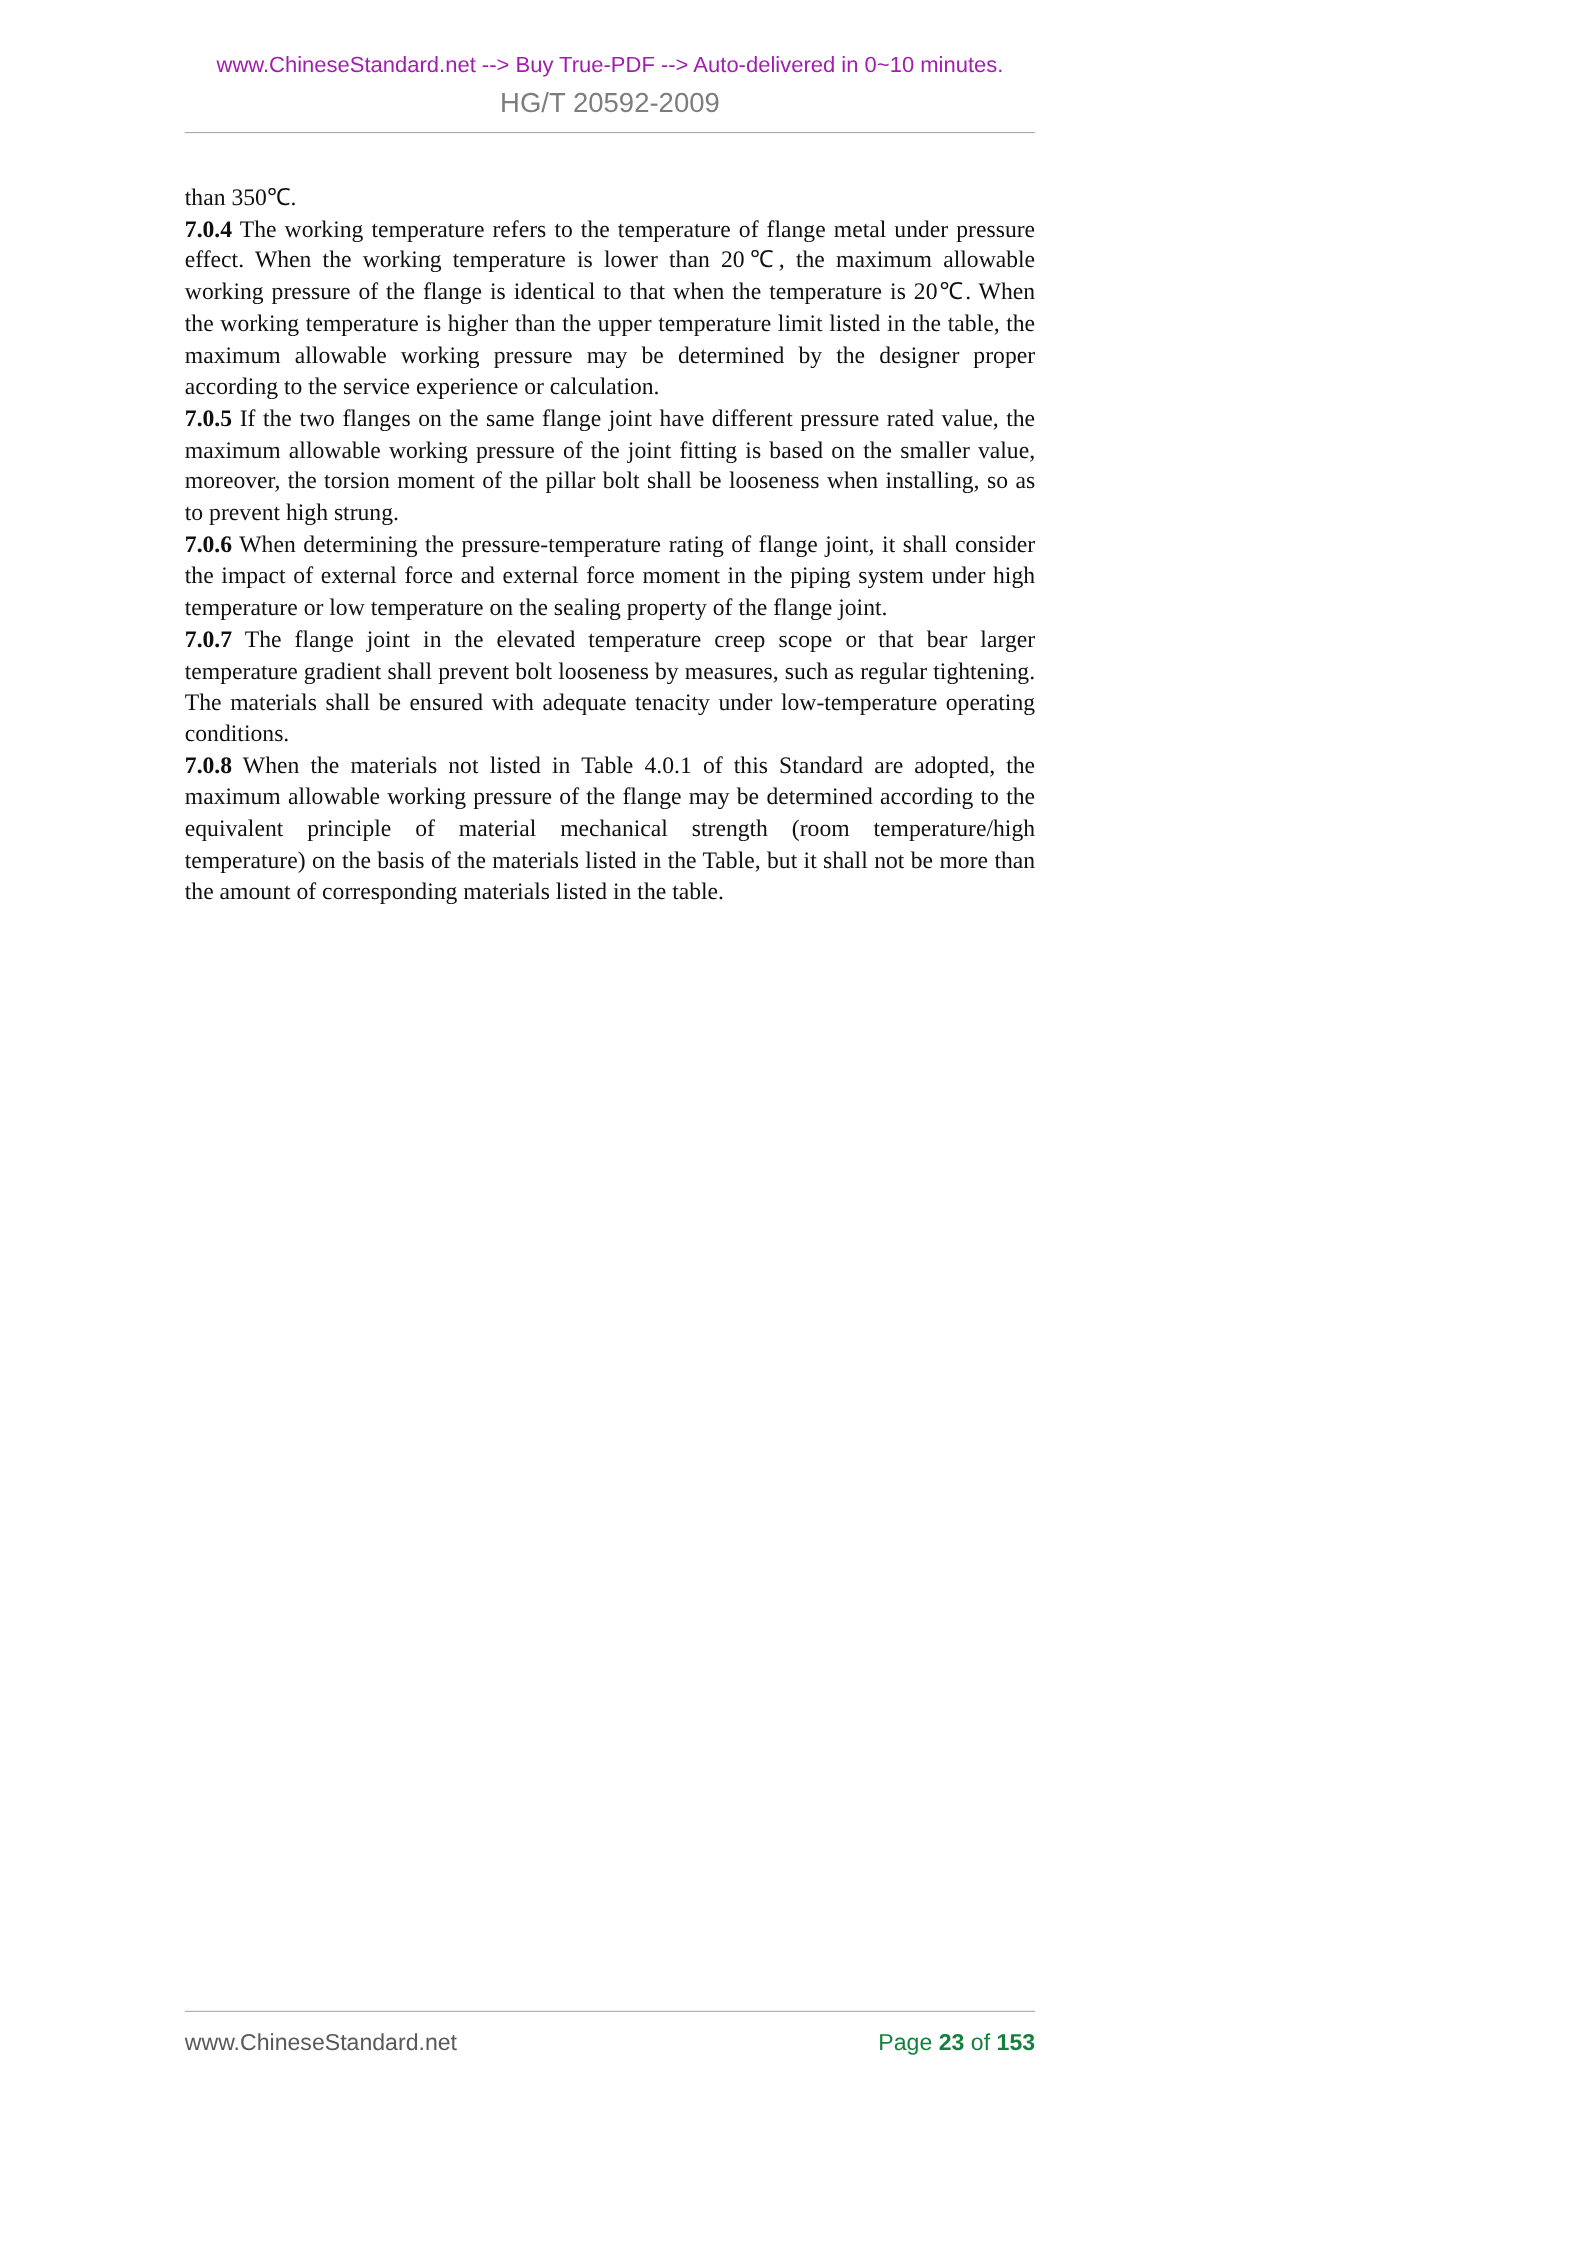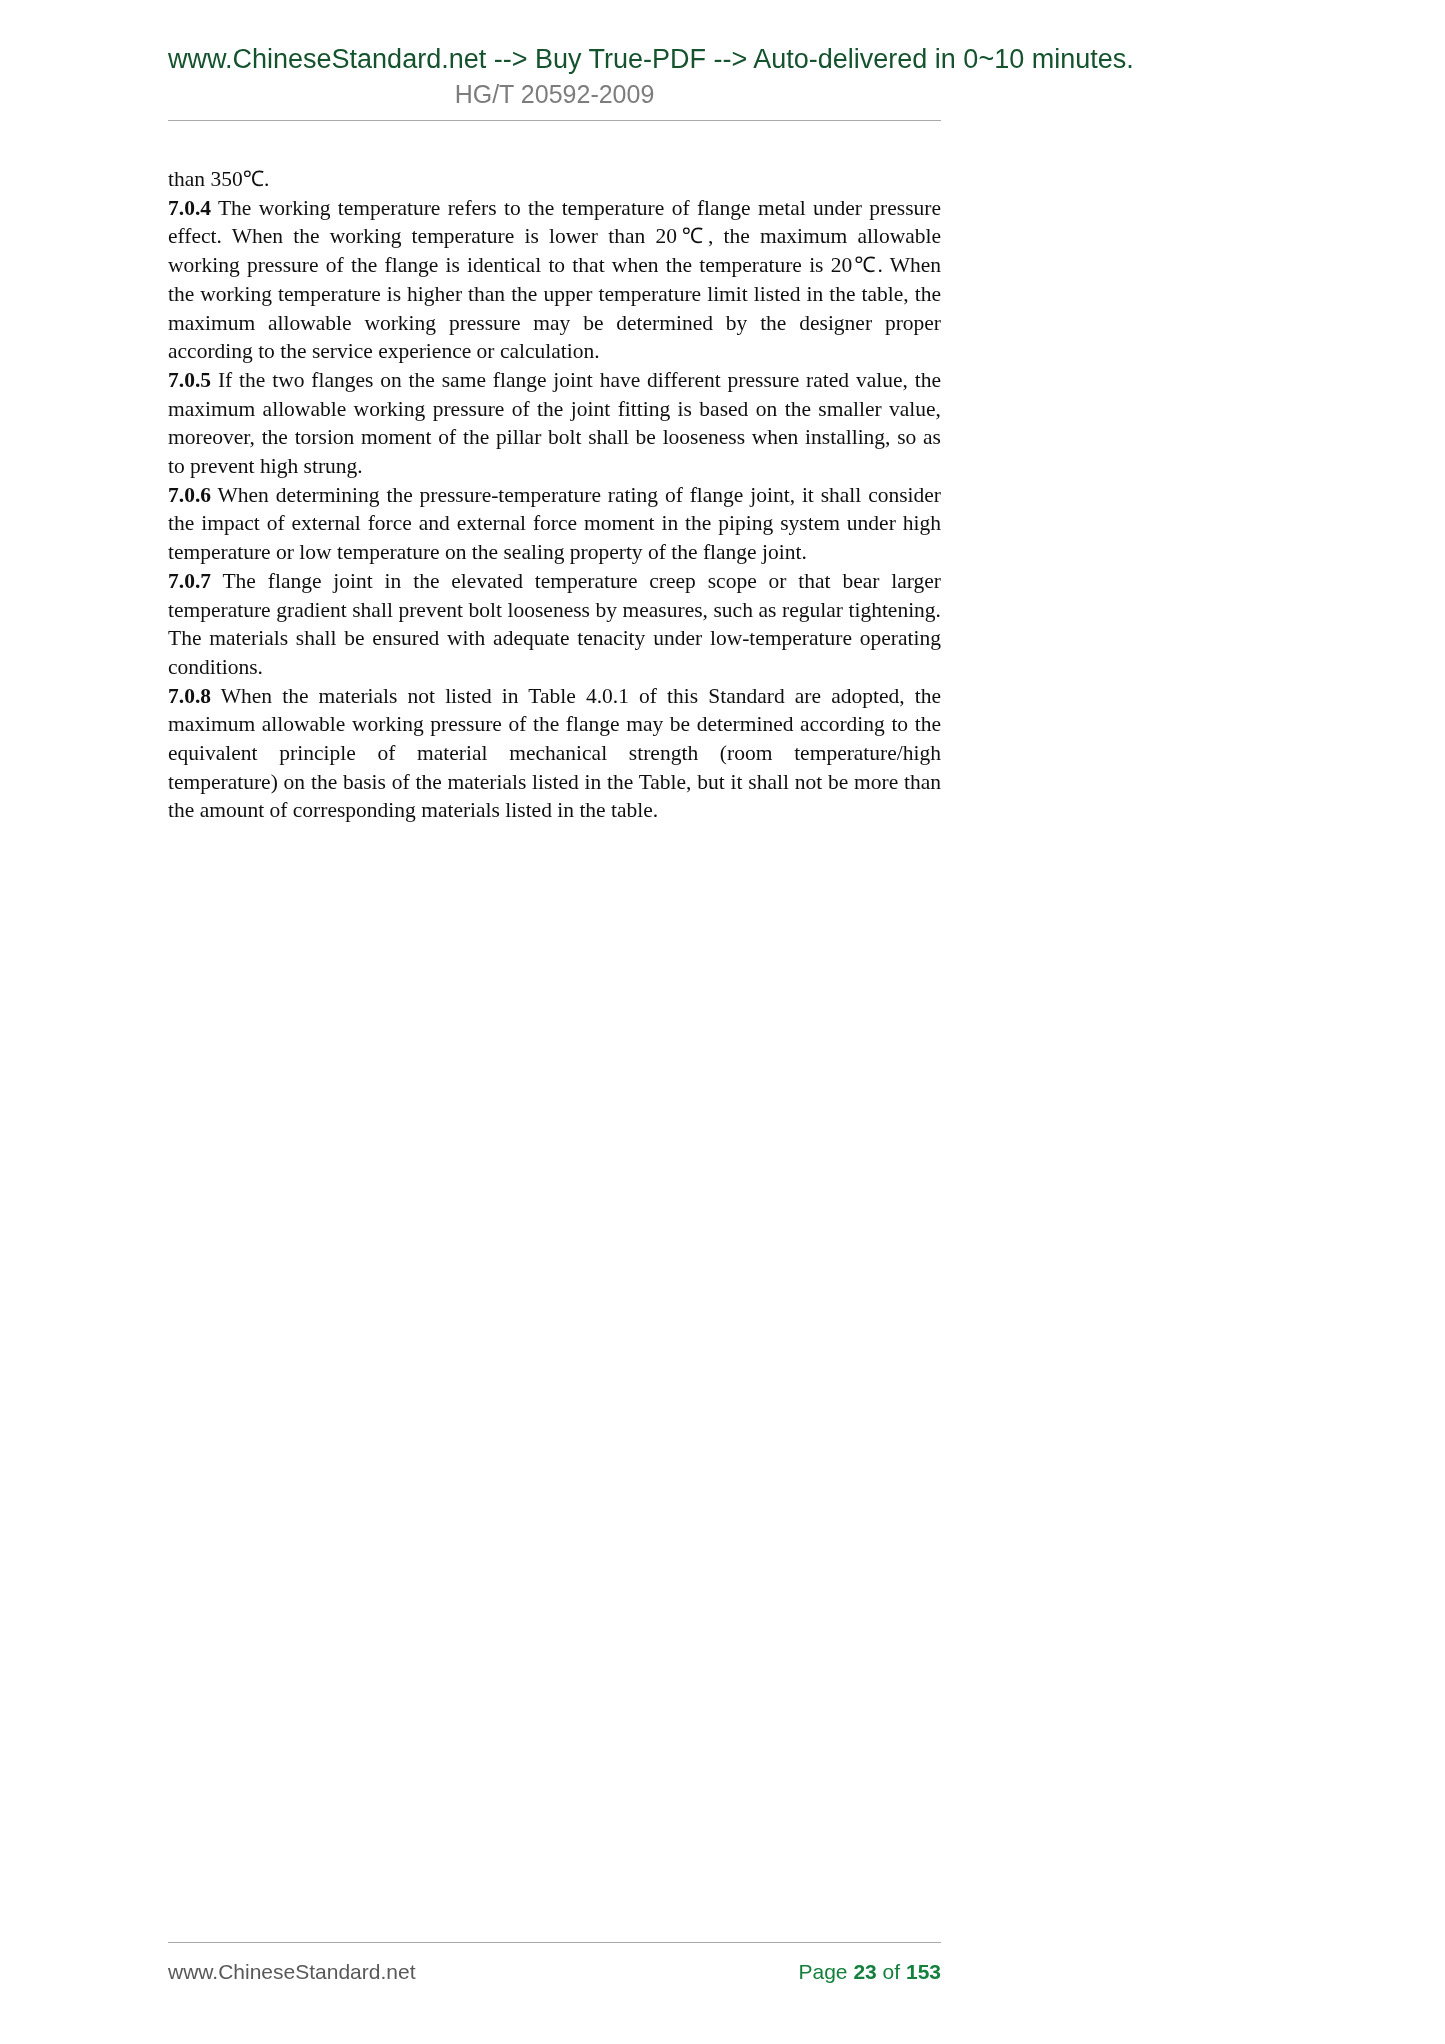--- a/index.html
+++ b/index.html
@@ -12,22 +12,22 @@
     overflow:hidden;
   }
   .content {
     position:absolute;
     left:168px;
     top:42px;
     width:773px;
   }
   .banner {
     font-family:"Liberation Sans", sans-serif;
-    color:#14532d;
-    font-size:27px;
+    color:#a21caf;
+    font-size:20px;
     line-height:34px;
     text-align:center;
     white-space:nowrap;
   }
   .docnum {
     font-family:"Liberation Sans", sans-serif;
     color:#7d7d7d;
     font-size:25px;
     line-height:24px;
     text-align:center;
@@ -44,21 +44,21 @@
     font-size:21.5px;
     line-height:28.7px;
     color:#101010;
     text-align:justify;
   }
   .body-text p { margin:0; }
   .body-text b { font-weight:bold; }
   .footer {
     position:absolute;
     left:168px;
-    top:1942px;
+    top:1828px;
     width:773px;
   }
   .footer-row {
     display:flex;
     justify-content:space-between;
     align-items:baseline;
     padding-top:17px;
     font-family:"Liberation Sans", sans-serif;
     font-size:21px;
   }

